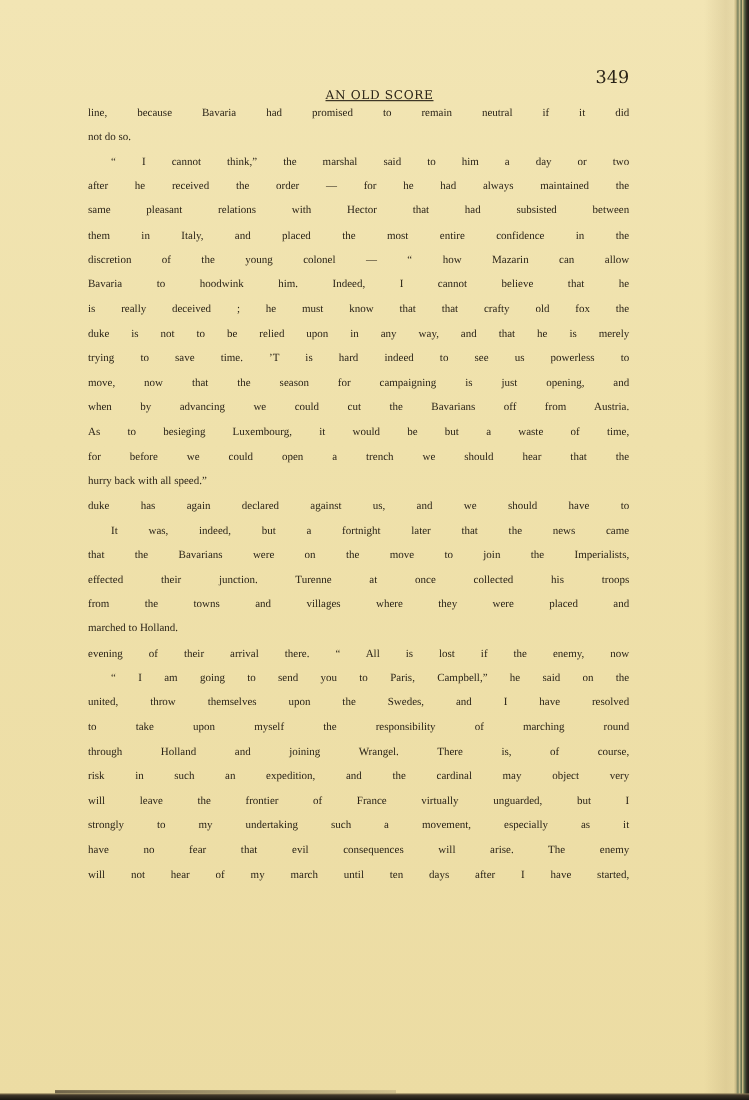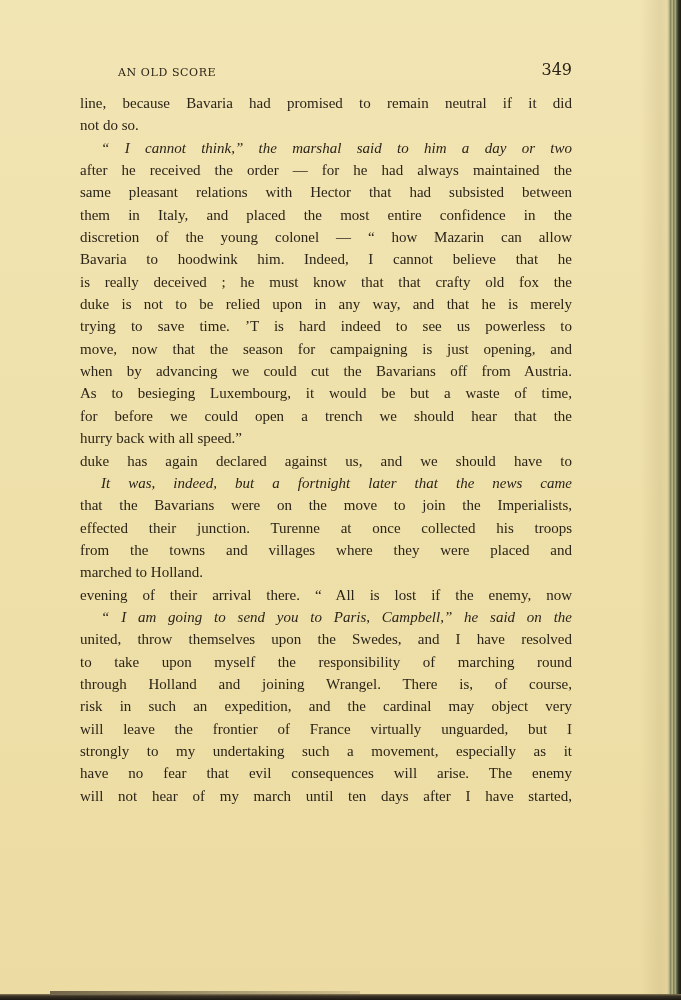--- a/index.html
+++ b/index.html
@@ -61,56 +61,56 @@
       position: absolute;
       top: 60px;
       left: 80px;
       width: 492px;
       height: 22px;
     }
     .running-head {
       position: absolute;
       left: 0;
       right: 0;
-      text-align: left;
+      text-align: center;
       font-size: 11px;
       letter-spacing: 0.6px;
-      top: 6px;
+      top: 20px;
       padding-left: 38px;
       box-sizing: border-box;
+      text-decoration: underline;
     }
     .page-number {
       position: absolute;
       right: 0;
       top: 0;
       font-size: 16px;
     }
 
     .text-block {
       position: absolute;
       top: 92px;
       left: 80px;
       width: 492px;
-      font-size: 15px;
+      font-size: 10px;
       line-height: 22.35px;
       font-family: "Liberation Serif", "DejaVu Serif", serif;
     }
     .line {
       display: block;
       white-space: nowrap;
       text-align: justify;
       text-align-last: justify;
       height: 22.35px;
     }
     .line.last {
       text-align-last: left;
     }
     .line.indent {
       padding-left: 21px;
-      font-style: italic;
     }
   </style>
 </head>
 <body>
 
 <div class="page">
   <div class="header">
     <span class="running-head">AN OLD SCORE</span>
     <span class="page-number">349</span>
   </div>

